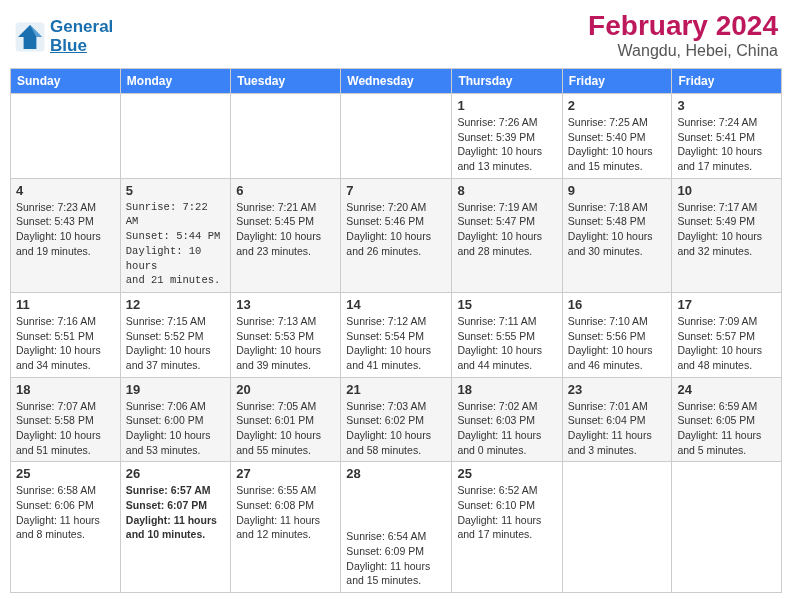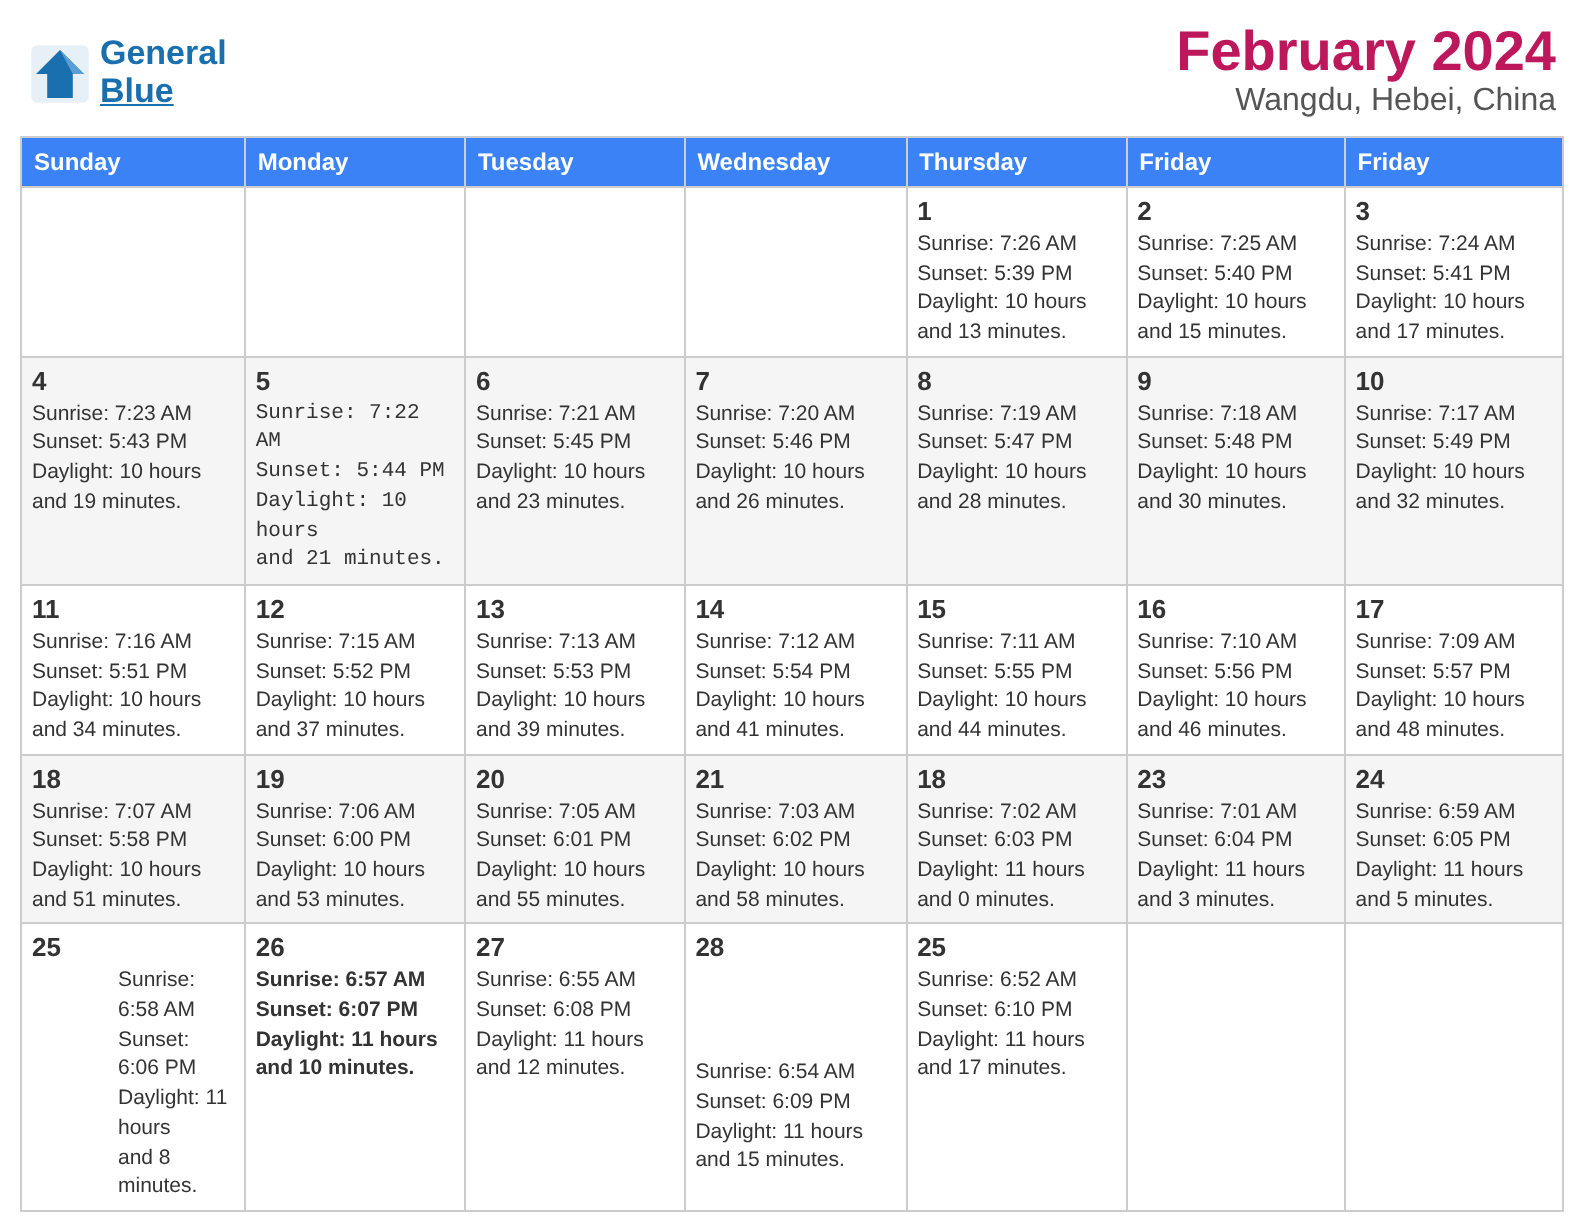--- a/index.html
+++ b/index.html
@@ -293,21 +293,21 @@
           <div class="day-number">24</div>
           <div class="day-info" style="white-space: pre-line;">Sunrise: 6:59 AM
 Sunset: 6:05 PM
 Daylight: 11 hours
 and 5 minutes.</div>
         </td>
       </tr>
       <tr>
         <td>
           <div class="day-number">25</div>
-          <div class="day-info" style="white-space: pre-line; margin-left: 43px;">Sunrise: 6:58 AM
+          <div class="day-info" style="white-space: pre-line;">Sunrise: 6:58 AM
 Sunset: 6:06 PM
 Daylight: 11 hours
 and 8 minutes.</div>
         </td>
         <td>
           <div class="day-number">26</div>
           <div class="day-info" style="white-space: pre-line; font-weight: bold;">Sunrise: 6:57 AM
 Sunset: 6:07 PM
 Daylight: 11 hours
 and 10 minutes.</div>

